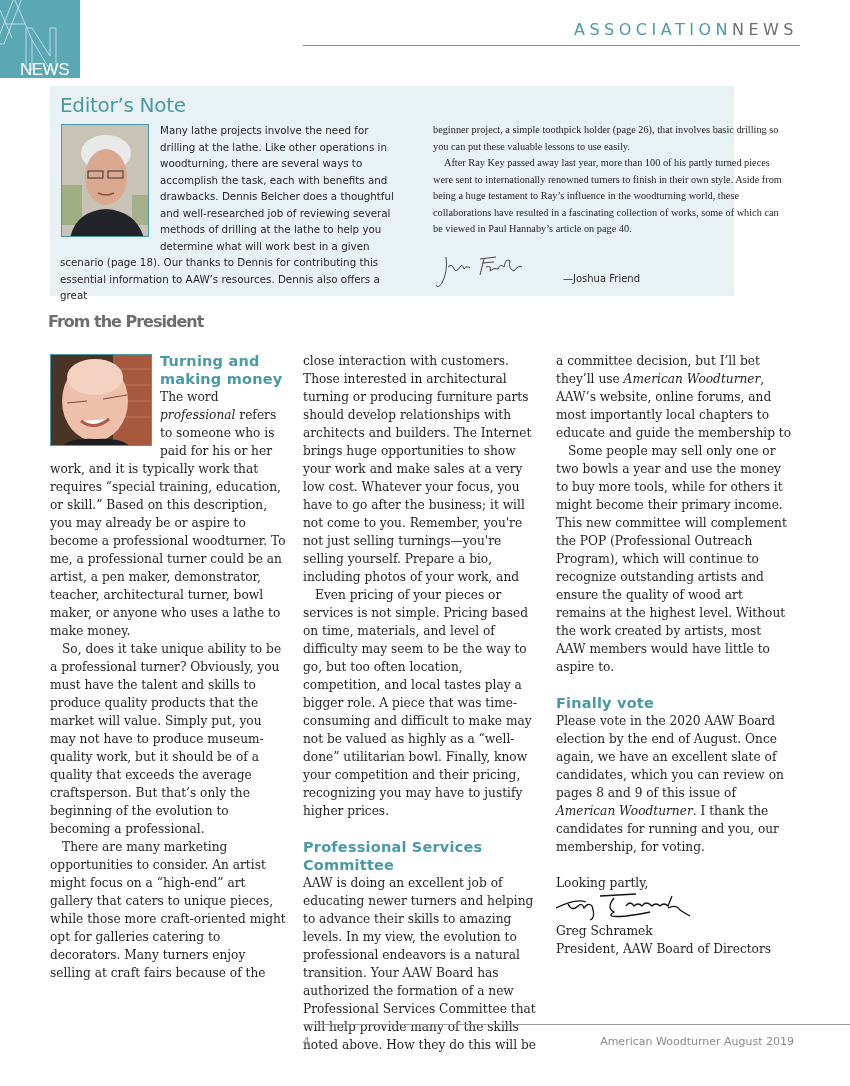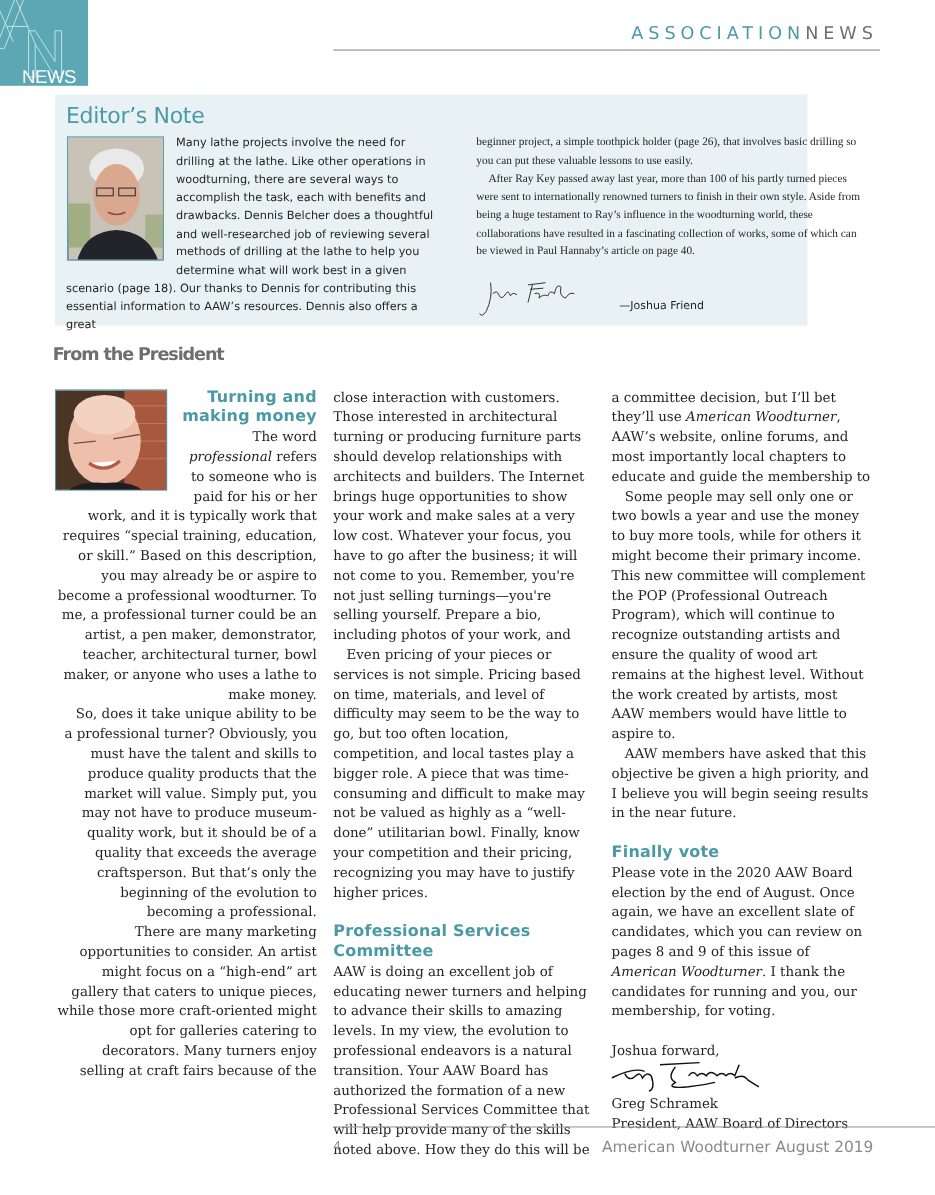--- a/index.html
+++ b/index.html
@@ -23,35 +23,35 @@
   .editor-col2 { position: absolute; left: 383px; top: 36px; width: 350px; font-family: Liberation Serif, serif; font-size: 10.3px; line-height: 16.5px; color: #231f20; }
   .editor-col2 p.indent { text-indent: 11px; }
   .editor-sig-row { position: absolute; left: 384px; top: 167px; height: 40px; width: 300px; }
   .editor-sig-row svg { position: absolute; left: 0; top: 0; }
   .editor-attrib { position: absolute; left: 94px; top: 20px; font-family: "DejaVu Sans", sans-serif; font-size: 10px; color: #231f20; margin-left: 35px; }
 
   .president-title { position: absolute; left: 48px; top: 312px; font-family: "DejaVu Sans", sans-serif; font-weight: bold; font-size: 16px; color: #6d6e70; letter-spacing: -1px; }
 
   .col { position: absolute; top: 352px; width: 238px; font-size: 12.2px; line-height: 18px; color: #231f20; }
   .col p.indent { text-indent: 12px; }
-  .col1 { left: 50px; text-align: right; }
+  .col1 { left: 50px; }
   .col2 { left: 303px; }
   .col3 { left: 556px; }
 
   .pres-photo-wrap { float: left; width: 110px; height: 94px; margin-right: 0; }
   .pres-photo { position: absolute; left: 0; top: 2px; width: 102px; height: 92px; border: 1px solid #4a9aa6; background: radial-gradient(ellipse 55% 60% at 45% 50%, #f2c8b4 0%, #e3a890 55%, transparent 58%), linear-gradient(90deg, #3a2a20 0%, #5a3a28 20%, #8a5a3a 70%, #b86a4a 100%); overflow: hidden; }
 
   .subhead { font-family: "DejaVu Sans", sans-serif; font-weight: bold; color: #4a9aa6; font-size: 14.5px; line-height: 18px; letter-spacing: 0.2px; }
   .spacer { height: 18px; }
   .sig2 { height: 30px; position: relative; }
   .sig2 svg { position: absolute; left: 0; top: 0; }
 
   .footer-rule { position: absolute; left: 303px; top: 1024px; width: 547px; height: 1px; background: #9a9a9a; }
   .page-num { position: absolute; left: 303px; top: 1035px; font-family: "DejaVu Sans", sans-serif; font-size: 11px; color: #8a8a8a; }
-  .footer-pub { position: absolute; right: 56px; top: 1035px; font-family: "DejaVu Sans", sans-serif; font-size: 14px; color: #8a8a8a; }
+  .footer-pub { position: absolute; right: 56px; top: 1035px; font-family: "DejaVu Sans", sans-serif; font-size: 11px; color: #8a8a8a; }
   em { font-style: italic; }
 </style>
 </head>
 <body>
 
 <div class="logo-block">
   <svg width="80" height="78" viewBox="0 0 80 78">
     <g fill="none" stroke="#d7ecef" stroke-width="0.9" opacity="0.85">
       <path d="M-4 44 L14 -2 L22 -2 L4 44 Z"></path>
       <path d="M14 -2 L32 40"></path>
@@ -139,26 +139,25 @@
   <div class="spacer"></div>
   <div class="subhead">Professional Services Committee</div>
   <p style="height:180px; overflow:hidden;"><span>AAW is doing an excellent job of educating newer turners and helping to advance their skills to amazing levels. In my view, the evolution to professional endeavors is a natural transition. Your AAW Board has authorized the formation of a new Professional Services Committee that will help provide many of the skills noted above. How they do this will be a committee decision, but I’ll bet they’ll use </span></p>
 </div>
 
 <div class="col col3">
   <p style="height:90px; overflow:hidden; position:relative;">
       <span style="position:absolute; left:0; top:-180px; width:238px;"><span>AAW is doing an excellent job of educating newer turners and helping to advance their skills to amazing levels. In my view, the evolution to professional endeavors is a natural transition. Your AAW Board has authorized the formation of a new Professional Services Committee that will help provide many of the skills noted above. How they do this will be a committee decision, but I’ll bet they’ll use </span><em>American Woodturner</em><span>, AAW’s website, online forums, and most importantly local chapters to educate and guide the membership to success.</span></span>
     </p>
   <p class="indent">Some people may sell only one or two bowls a year and use the money to buy more tools, while for others it might become their primary income. This new committee will complement the POP (Professional Outreach Program), which will continue to recognize outstanding artists and ensure the quality of wood art remains at the highest level. Without the work created by artists, most AAW members would have little to aspire to.</p>
-  <p class="indent">AAW members have asked that this objective be given a high priority, and I believe you will begin seeing results in the near future.</p>
   <div class="spacer"></div>
   <div class="subhead">Finally vote</div>
   <p><span>Please vote in the 2020 AAW Board election by the end of August. Once again, we have an excellent slate of candidates, which you can review on pages 8 and 9 of this issue of </span><em>American Woodturner</em><span>. I thank the candidates for running and you, our membership, for voting.</span></p>
   <div class="spacer"></div>
-  <p>Joshua forward,</p>
+  <p>Looking partly,</p>
   <div class="sig2">
     <svg width="180" height="30" viewBox="0 0 180 30">
       <g fill="none" stroke="#111" stroke-width="1.3">
         <path d="M0 16 Q20 6 30 10 M12 12 Q16 20 22 14 Q26 10 28 16 Q32 10 36 14 Q40 26 34 28"></path>
         <path d="M44 4 L80 2 M58 6 Q50 16 58 20 Q48 26 70 24 Q86 22 94 20"></path>
         <path d="M70 14 Q74 8 78 14 Q82 10 86 14 Q90 8 96 14 Q100 10 104 14 Q108 10 112 14 L116 4 M112 16 Q120 12 124 18 Q130 22 134 24"></path>
       </g>
     </svg>
   </div>
   <p>Greg Schramek</p>

